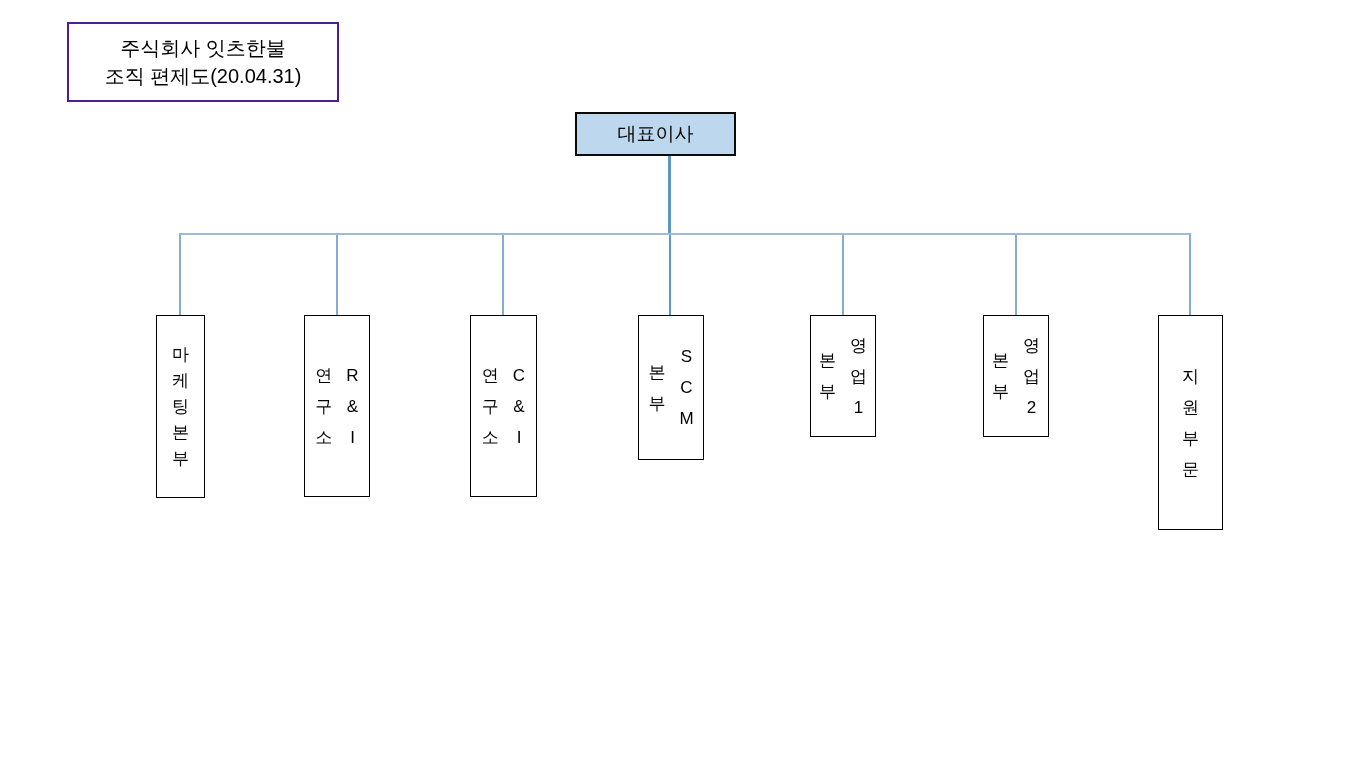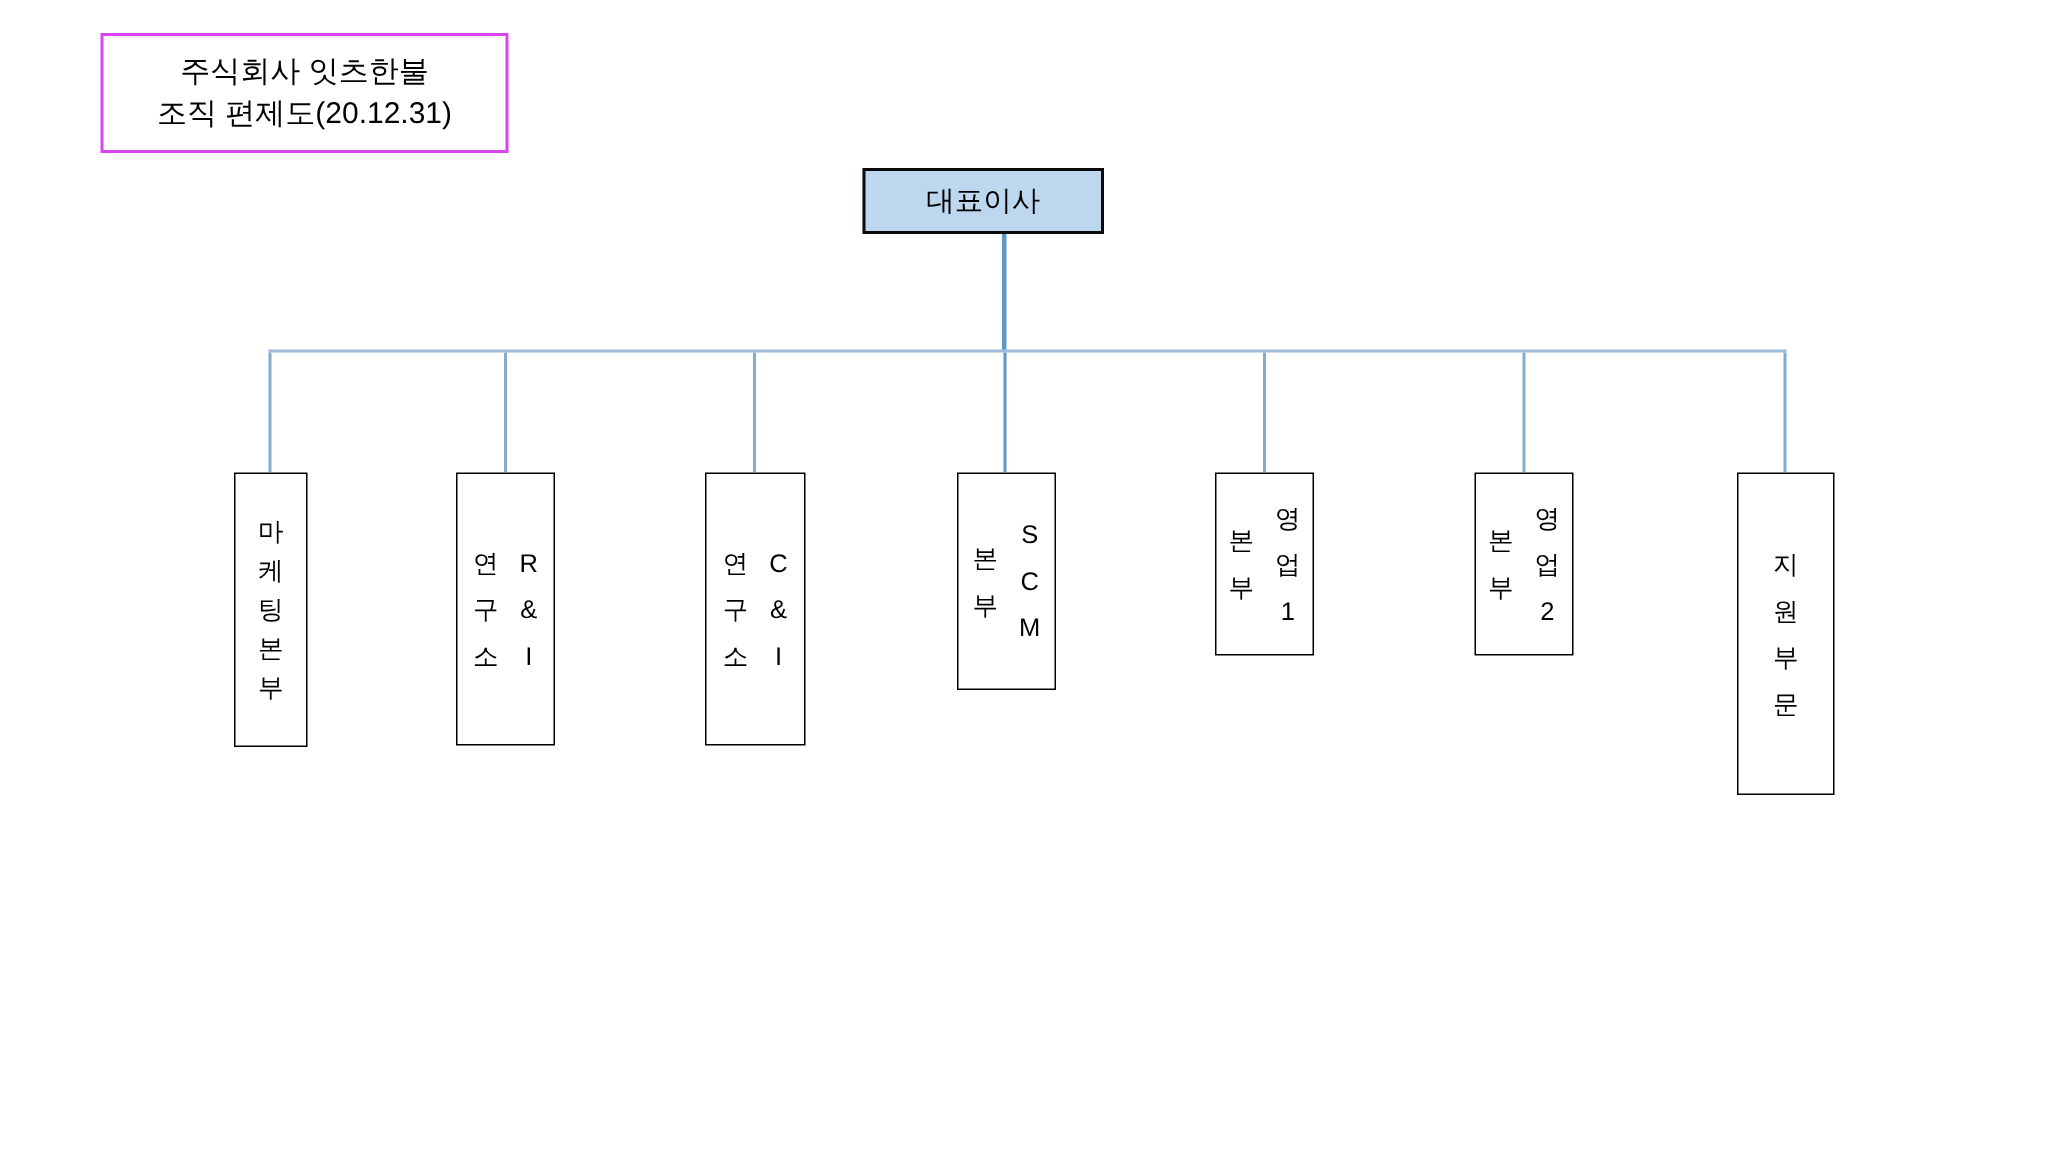--- a/index.html
+++ b/index.html
@@ -16,21 +16,21 @@
     overflow: hidden;
   }
 
   
   .title-box {
     position: absolute;
     left: 67px;
     top: 22px;
     width: 272px;
     height: 80px;
-    border: 2px solid #d946ef;
+    border: 2px solid #4c1d95;
     background: #ffffff;
     display: flex;
     flex-direction: column;
     align-items: center;
     justify-content: center;
     font-size: 20px;
     line-height: 28px;
     color: #000000;
     text-align: center;
     box-sizing: border-box;
@@ -110,21 +110,21 @@
     line-height: 26px;
   }
 </style>
 </head>
 <body>
 
 <div class="canvas">
 
   <div class="title-box">
     <div>주식회사 잇츠한불</div>
-    <div>조직 편제도(20.12.31)</div>
+    <div>조직 편제도(20.04.31)</div>
   </div>
 
   <div class="ceo-box">
     <span>대표이사</span>
   </div>
 
   <div class="conn stem"></div>
   <div class="conn hline"></div>
   <div class="conn drop" style="left:179px;"></div>
   <div class="conn drop" style="left:336px;"></div>

